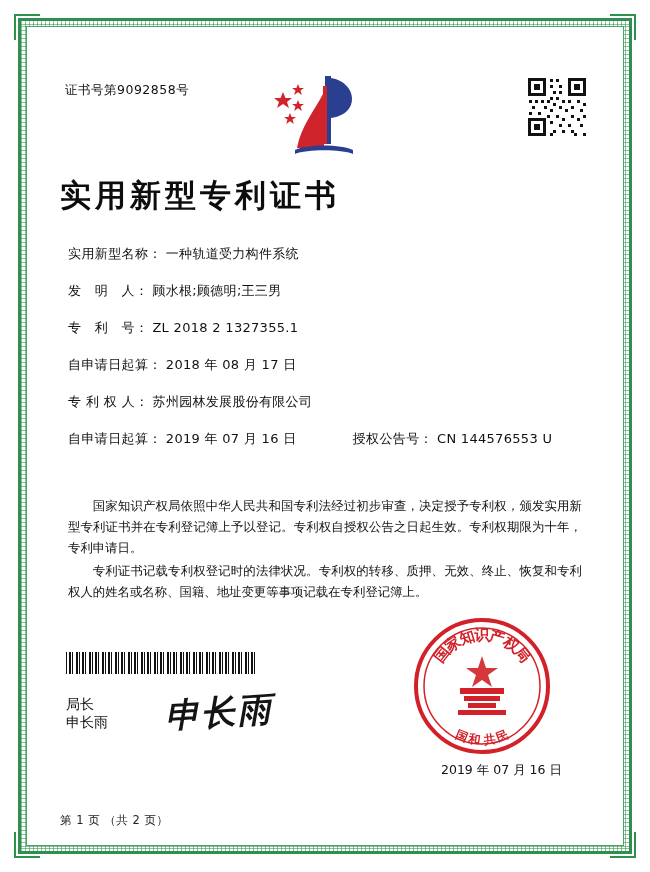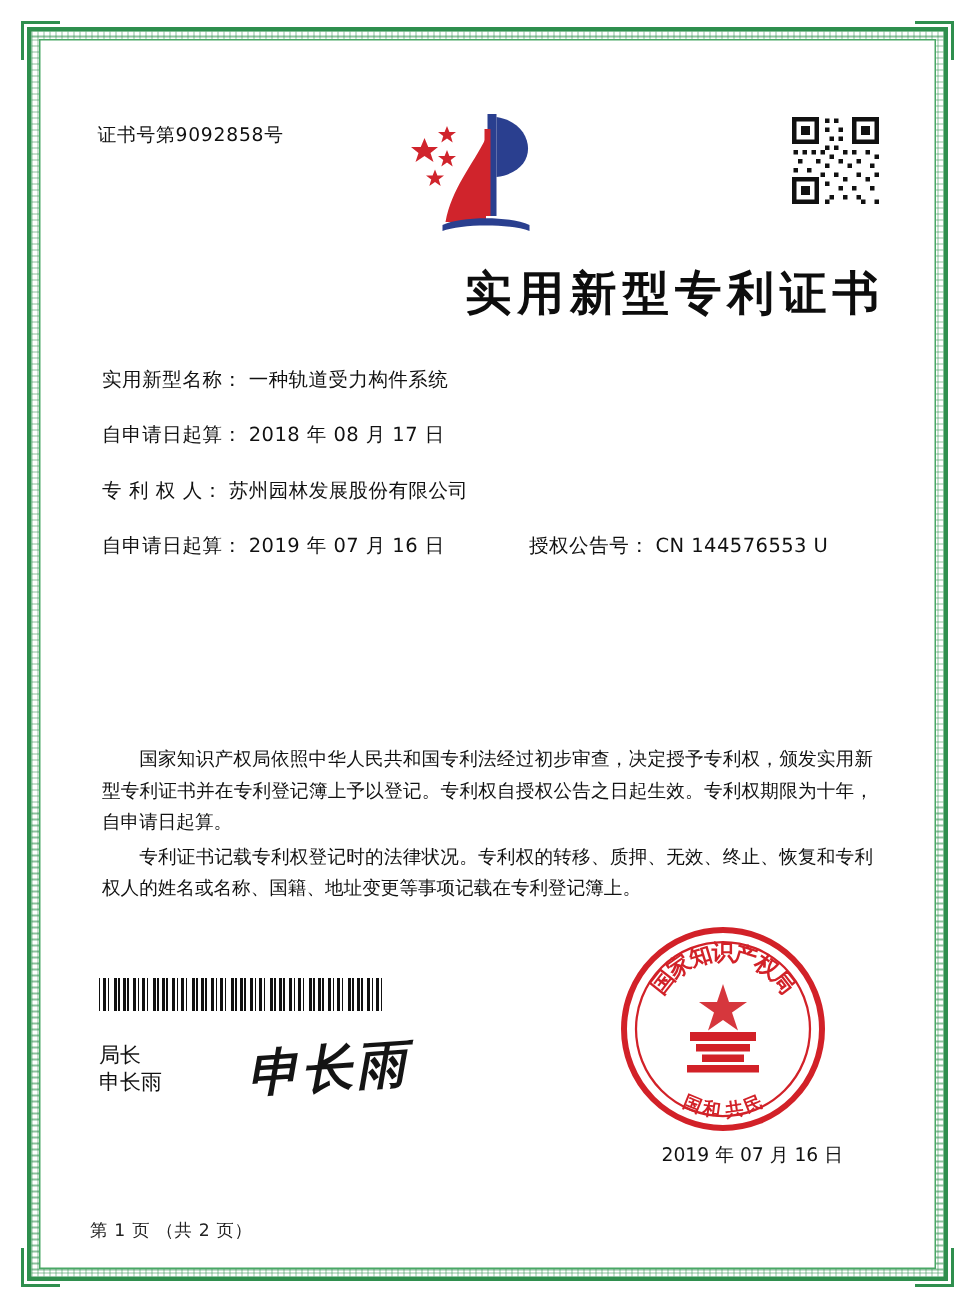--- a/index.html
+++ b/index.html
@@ -108,21 +108,21 @@
     top: 36px;
     width: 62px;
     height: 62px;
   }
 
   .doc-title {
     position: absolute;
     left: 0;
     right: 0;
     top: 135px;
-    text-align: right;
+    text-align: left;
     font-family: "DejaVu Serif", "Liberation Serif", serif;
     font-size: 31px;
     font-weight: bold;
     letter-spacing: 4px;
     color: #0d0d0d;
   }
 
   .fields {
     position: absolute;
     left: 8px;
@@ -328,35 +328,41 @@
       </svg>
     </div>
 
     <div class="doc-title">实用新型专利证书</div>
 
     <div class="fields">
       <div class="field-row">
         <span class="field-label">实用新型名称：</span><span class="field-value">一种轨道受力构件系统</span>
       </div>
       <div class="field-row">
+        <span class="field-label">发　明　人：</span><span class="field-value">顾水根;顾德明;王三男</span>
+      </div>
+      <div class="field-row">
+        <span class="field-label">专　利　号：</span><span class="field-value">ZL 2018 2 1327355.1</span>
+      </div>
+      <div class="field-row">
         <span class="field-label">自申请日起算：</span><span class="field-value">2018 年 08 月 17 日</span>
       </div>
       <div class="field-row">
         <span class="field-label">专 利 权 人：</span><span class="field-value">苏州园林发展股份有限公司</span>
       </div>
       <div class="field-row two-col">
         <span class="field-label">自申请日起算：</span><span class="field-value">2019 年 07 月 16 日</span>
         <span class="col2">
           <span class="field-label">授权公告号：</span><span class="field-value">CN 144576553 U</span>
         </span>
       </div>
     </div>
 
     <div class="paragraphs">
-      <p>国家知识产权局依照中华人民共和国专利法经过初步审查，决定授予专利权，颁发实用新型专利证书并在专利登记簿上予以登记。专利权自授权公告之日起生效。专利权期限为十年，自申请日起算。</p>
+      <p>国家知识产权局依照中华人民共和国专利法经过初步审查，决定授予专利权，颁发实用新型专利证书并在专利登记簿上予以登记。专利权自授权公告之日起生效。专利权期限为十年，专利申请日。</p>
       <p>专利证书记载专利权登记时的法律状况。专利权的转移、质押、无效、终止、恢复和专利权人的姓名或名称、国籍、地址变更等事项记载在专利登记簿上。</p>
     </div>
 
     <div class="barcode"></div>
 
     <div class="signature-block">
       <div>局长</div>
       <div>申长雨</div>
     </div>
 

